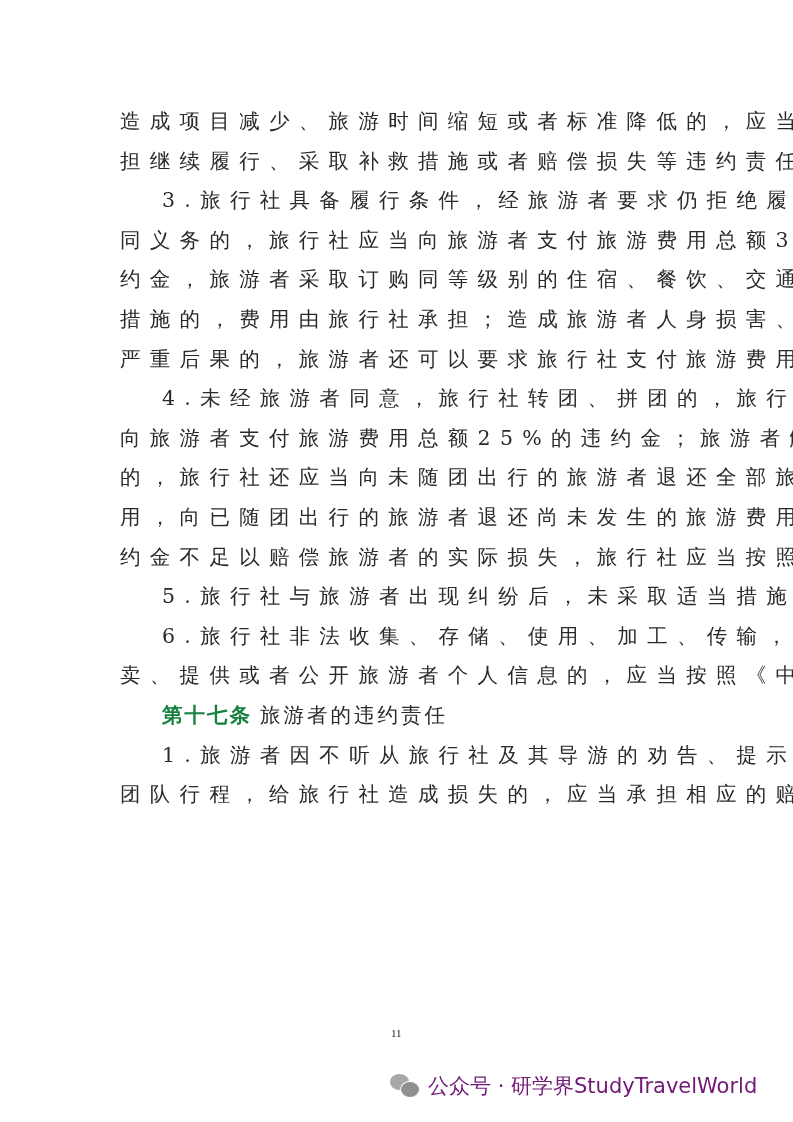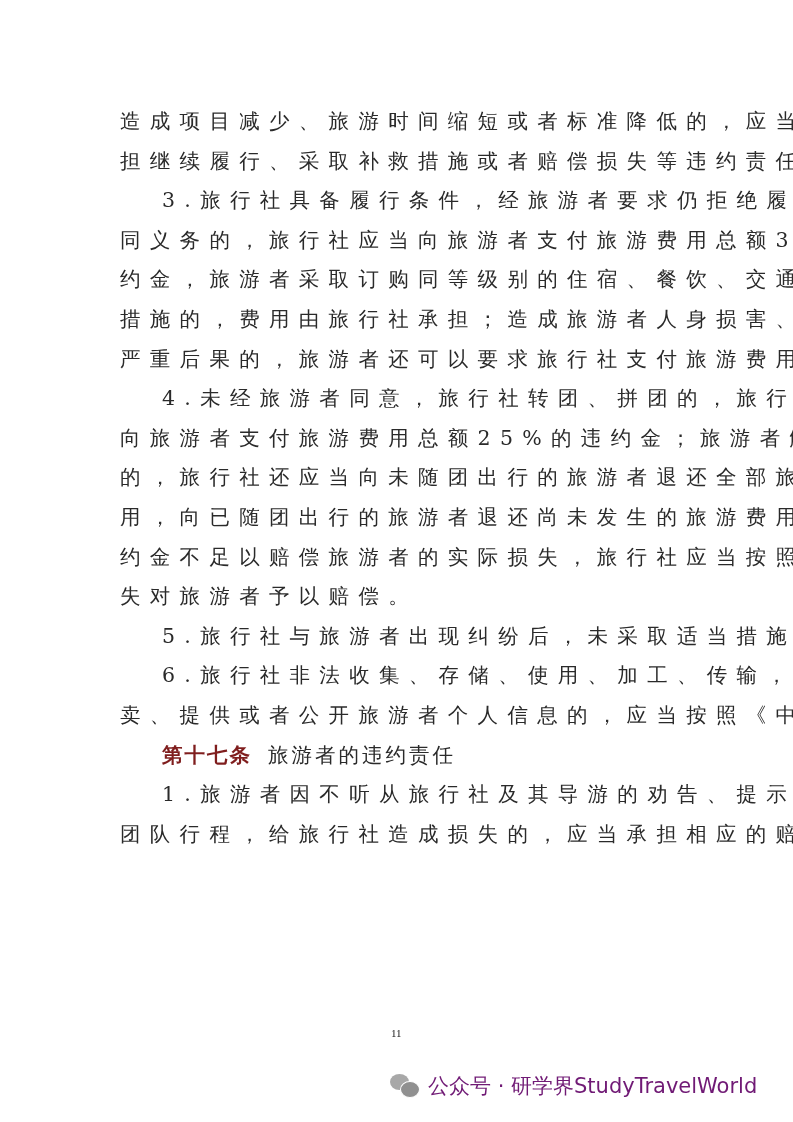--- a/index.html
+++ b/index.html
@@ -40,24 +40,24 @@
       height: 39.6px;
       line-height: 39.6px;
       font-size: 20.5px;
       white-space: nowrap;
       padding-left: 42px;
     }
     .heading .art-no {
       font-family: "DejaVu Sans", "Liberation Sans", sans-serif;
       font-weight: bold;
       letter-spacing: 2px;
-      color: #7f1d1d;
+      color: #15803d;
     }
     .heading .art-title {
-      margin-left: 16px;
+      margin-left: 8px;
       letter-spacing: 3px;
     }
     .page-number {
       position: absolute;
       left: 391px;
       top: 1027px;
       font-family: "Liberation Serif", serif;
       font-size: 11px;
       color: #222;
     }
@@ -96,21 +96,20 @@
       <div class="line indent">3.旅行社具备履行条件，经旅游者要求仍拒绝履行本合</div>
       <div class="line">同义务的，旅行社应当向旅游者支付旅游费用总额30%的违</div>
       <div class="line">约金，旅游者采取订购同等级别的住宿、餐饮、交通等补救</div>
       <div class="line">措施的，费用由旅行社承担；造成旅游者人身损害、滞留等</div>
       <div class="line">严重后果的，旅游者还可以要求旅行社支付旅游费用一倍以</div>
       <div class="line indent">4.未经旅游者同意，旅行社转团、拼团的，旅行社应当</div>
       <div class="line">向旅游者支付旅游费用总额25%的违约金；旅游者解除合同</div>
       <div class="line">的，旅行社还应当向未随团出行的旅游者退还全部旅游费</div>
       <div class="line">用，向已随团出行的旅游者退还尚未发生的旅游费用。如违</div>
       <div class="line">约金不足以赔偿旅游者的实际损失，旅行社应当按照实际损</div>
-      <div class="line last">失对旅游者予以赔偿。</div>
       <div class="line indent">5.旅行社与旅游者出现纠纷后，未采取适当措施防止损</div>
       <div class="line indent">6.旅行社非法收集、存储、使用、加工、传输，非法买</div>
       <div class="line">卖、提供或者公开旅游者个人信息的，应当按照《中华人民</div>
     </div>
   <div class="heading">
     <span class="art-no">第十七条</span><span class="art-title">旅游者的违约责任</span>
   </div>
   <div id="lines-b">
       <div class="line indent">1.旅游者因不听从旅行社及其导游的劝告、提示而影响</div>
       <div class="line">团队行程，给旅行社造成损失的，应当承担相应的赔偿责任。</div>

